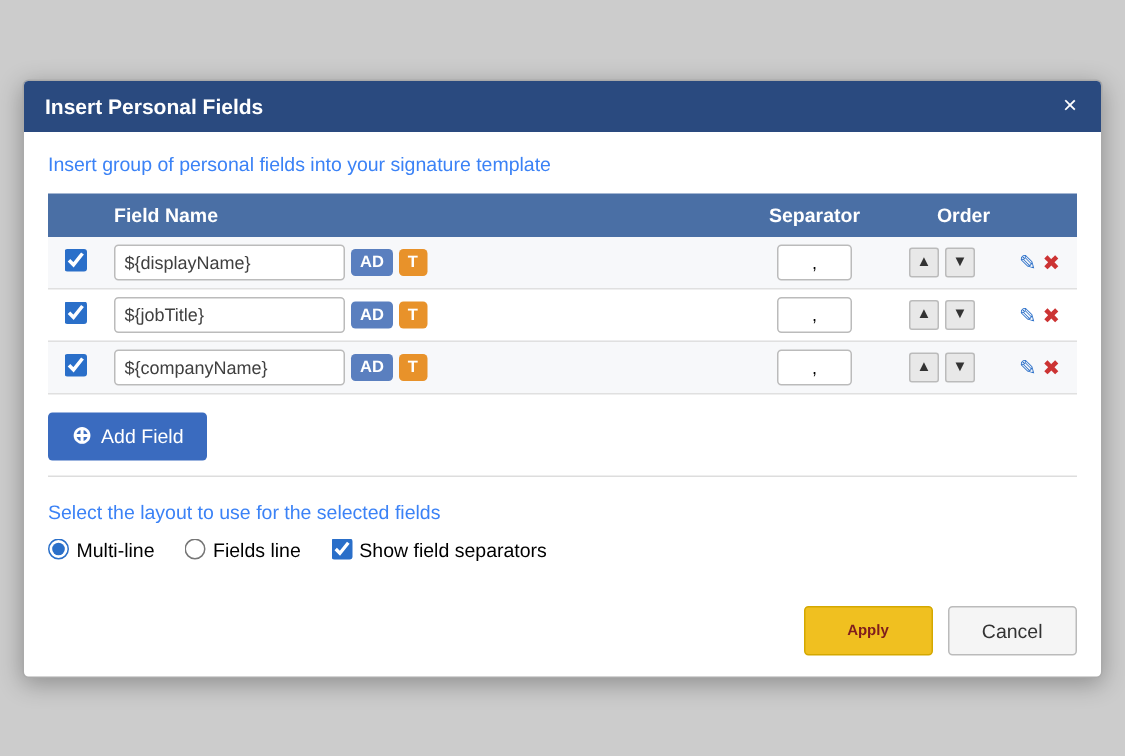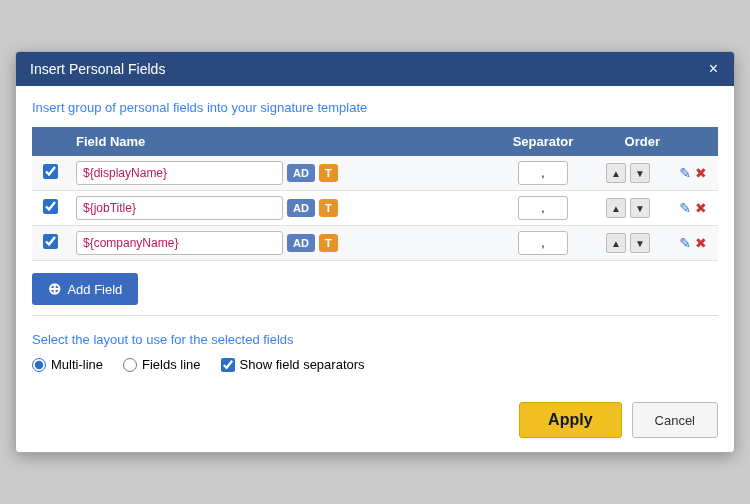--- a/index.html
+++ b/index.html
@@ -25,21 +25,21 @@
     .dialog-header {
       background: #2a4a7f;
       color: #fff;
       padding: 9px 14px;
       display: flex;
       align-items: center;
       justify-content: space-between;
     }
     .dialog-header-title {
       font-size: 14px;
-      font-weight: normal;
+      font-weight: bold;
     }
     .dialog-close {
       cursor: pointer;
       font-size: 16px;
       color: #fff;
       background: none;
       border: none;
       line-height: 1;
       padding: 0 2px;
     }
@@ -91,22 +91,22 @@
     .field-input-wrap {
       display: flex;
       align-items: center;
       gap: 4px;
     }
     .field-text-input {
       border: 1px solid #bbb;
       border-radius: 3px;
       padding: 4px 6px;
       font-size: 12px;
-      color: #be185d;
-      width: 207px;
+      color: #404040;
+      width: 154px;
     }
     .btn-ad {
       background: #5a7fbf;
       color: #fff;
       border: none;
       border-radius: 3px;
       padding: 3px 6px;
       font-size: 11px;
       font-weight: bold;
       cursor: pointer;
@@ -232,25 +232,25 @@
     }
     
     .dialog-footer {
       display: flex;
       justify-content: flex-end;
       padding: 10px 16px 14px 16px;
       gap: 10px;
     }
     .btn-apply {
       background: #f0c020;
-      color: #0f172a;
+      color: #7f1d1d;
       border: 1px solid #d4a800;
       border-radius: 3px;
       padding: 8px 28px;
-      font-size: 16px;
+      font-size: 10px;
       font-weight: bold;
       cursor: pointer;
     }
     .btn-cancel {
       background: #f5f5f5;
       color: #333;
       border: 1px solid #bbb;
       border-radius: 3px;
       padding: 8px 22px;
       font-size: 13px;

